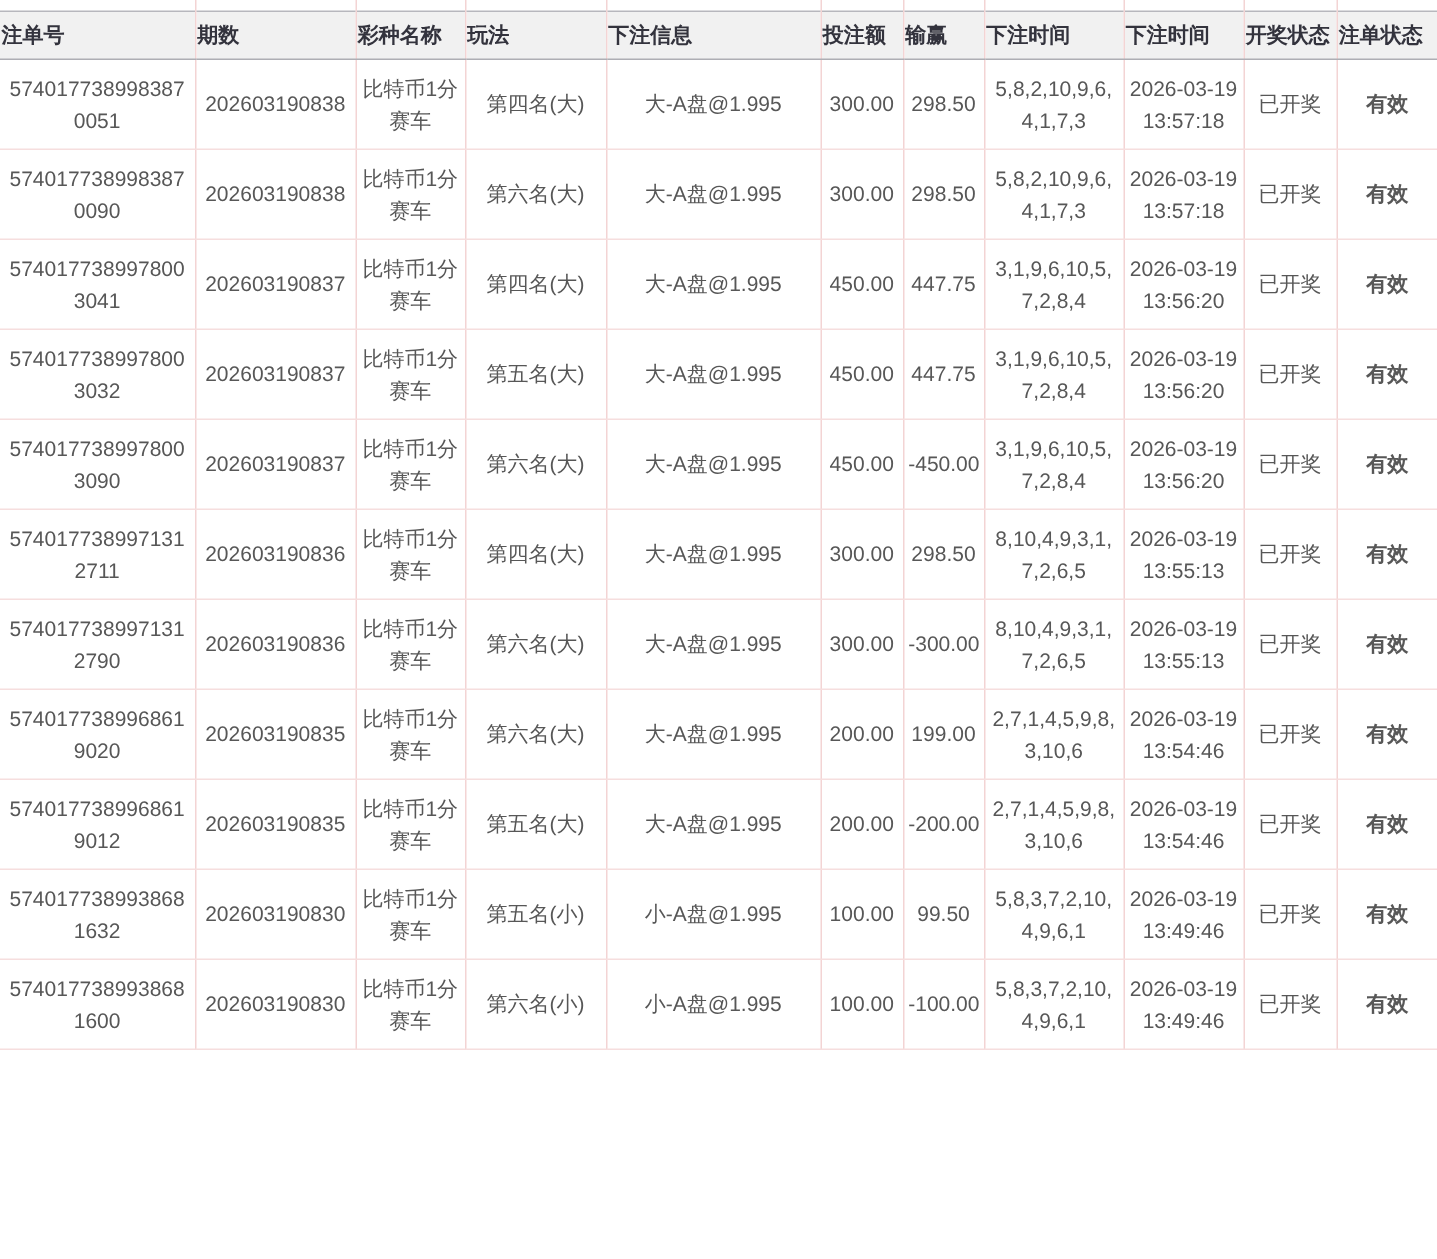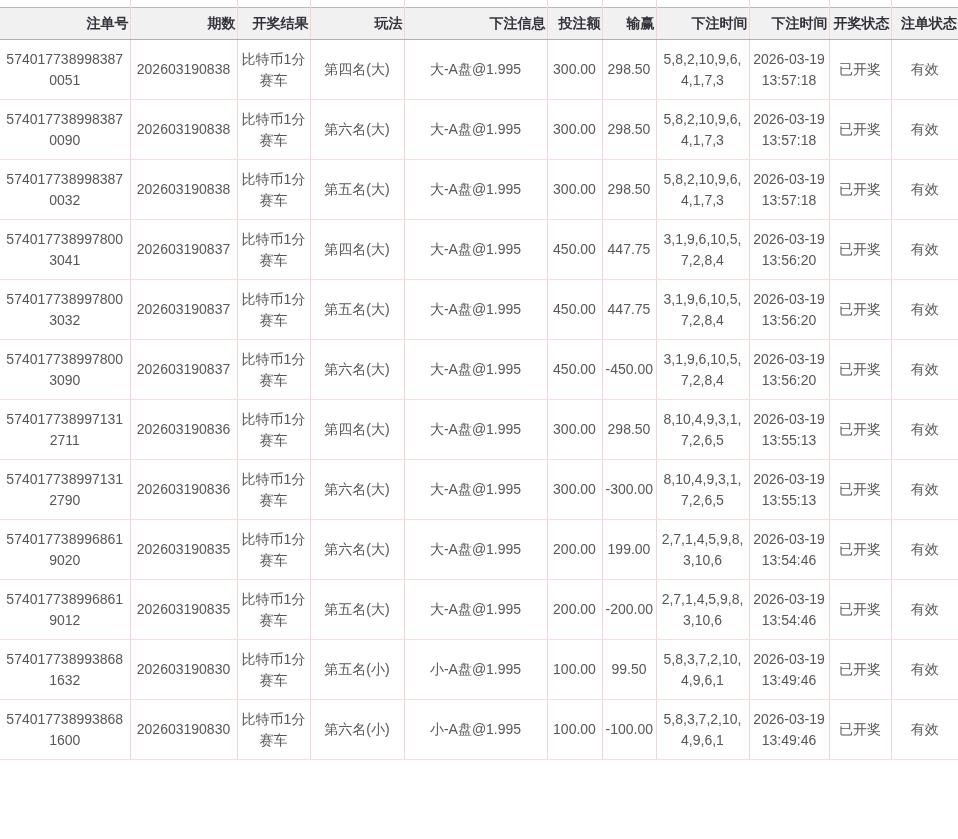--- a/index.html
+++ b/index.html
@@ -31,41 +31,41 @@
     background: #f1f1f1;
     color: #33333d;
     font-size: 14px;
     font-weight: bold;
     height: 31px;
     padding: 0 1px;
     border-top: 1px solid #b7b7bd;
     border-bottom: 1px solid #aeaeb4;
     border-left: 1px solid #f3d4d4;
     border-right: 1px solid #f3d4d4;
-    text-align: right;
+    text-align: left;
     overflow: hidden;
     white-space: nowrap;
   }
   thead th:first-child { border-left: none; }
   thead th:last-child { border-right: none; margin-top: 28px; }
   tbody td {
     color: #575757;
     font-size: 14px;
     line-height: 1.45;
     height: 55px;
     padding: 2px 3px;
     border-bottom: 1px solid #f6dede;
     border-left: 1px solid #f3d4d4;
     border-right: 1px solid #f3d4d4;
     text-align: center;
     vertical-align: middle;
     background: #ffffff;
   }
   tbody td:first-child { border-left: none; }
-  tbody td:last-child { border-right: none; }
+  tbody td:last-child { border-right: none; font-weight: bold; }
   td.break { word-break: break-all; }
   td.num { letter-spacing: 0; margin-left: 20px; }
 </style>
 </head>
 <body>
 
 <div class="wrap">
   <table>
     <colgroup>
         <col style="width: 130px;">
@@ -90,21 +90,21 @@
           <td></td>
           <td></td>
           <td></td>
           <td></td>
           <td></td>
           <td></td>
         </tr>
         <tr>
           <th>注单号</th>
           <th>期数</th>
-          <th>开奖结果</th>
+          <th>彩种名称</th>
           <th>玩法</th>
           <th>下注信息</th>
           <th>投注额</th>
           <th>输赢</th>
           <th>下注时间</th>
           <th>下注时间</th>
           <th>开奖状态</th>
           <th>注单状态</th>
         </tr>
       </thead>
@@ -129,33 +129,20 @@
           <td>第六名(大)</td>
           <td>大-A盘@1.995</td>
           <td class="num">300.00</td>
           <td class="num">298.50</td>
           <td class="break">5,8,2,10,9,6,4,1,7,3</td>
           <td>2026-03-19 13:57:18</td>
           <td>已开奖</td>
           <td>有效</td>
         </tr>
         <tr>
-          <td class="break">5740177389983870032</td>
-          <td>202603190838</td>
-          <td>比特币1分赛车</td>
-          <td>第五名(大)</td>
-          <td>大-A盘@1.995</td>
-          <td class="num">300.00</td>
-          <td class="num">298.50</td>
-          <td class="break">5,8,2,10,9,6,4,1,7,3</td>
-          <td>2026-03-19 13:57:18</td>
-          <td>已开奖</td>
-          <td>有效</td>
-        </tr>
-        <tr>
           <td class="break">5740177389978003041</td>
           <td>202603190837</td>
           <td>比特币1分赛车</td>
           <td>第四名(大)</td>
           <td>大-A盘@1.995</td>
           <td class="num">450.00</td>
           <td class="num">447.75</td>
           <td class="break">3,1,9,6,10,5,7,2,8,4</td>
           <td>2026-03-19 13:56:20</td>
           <td>已开奖</td>

